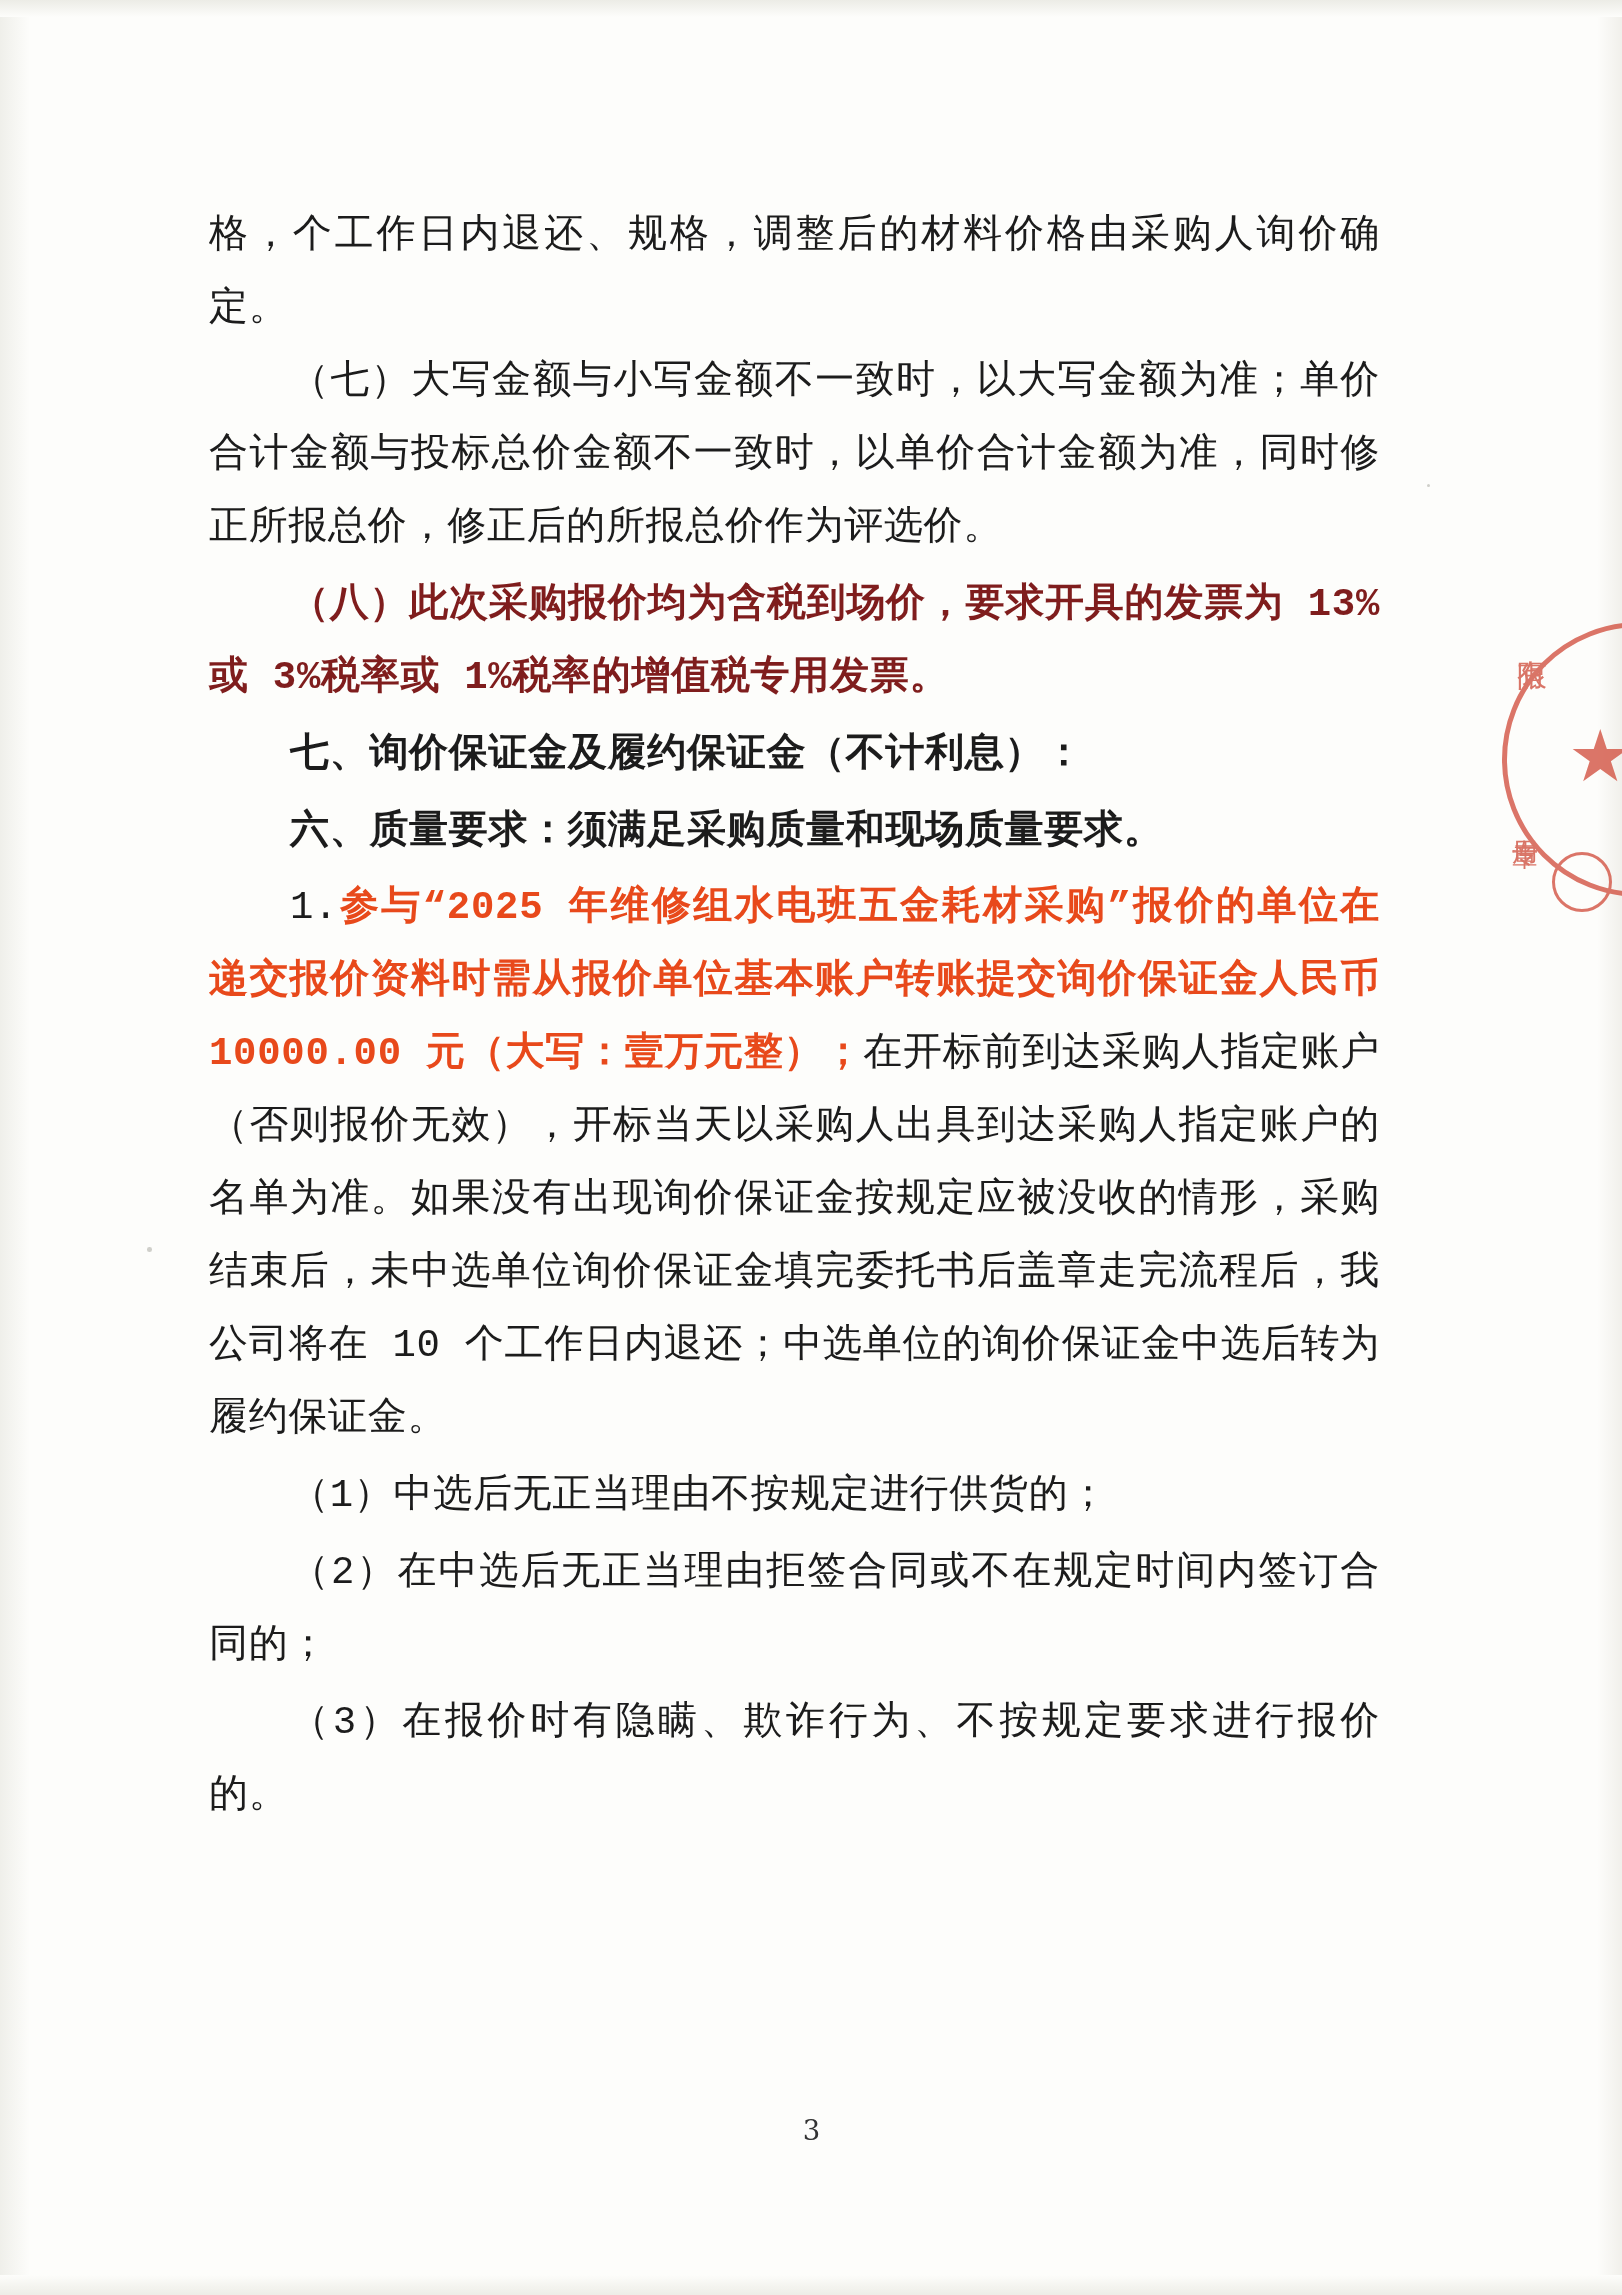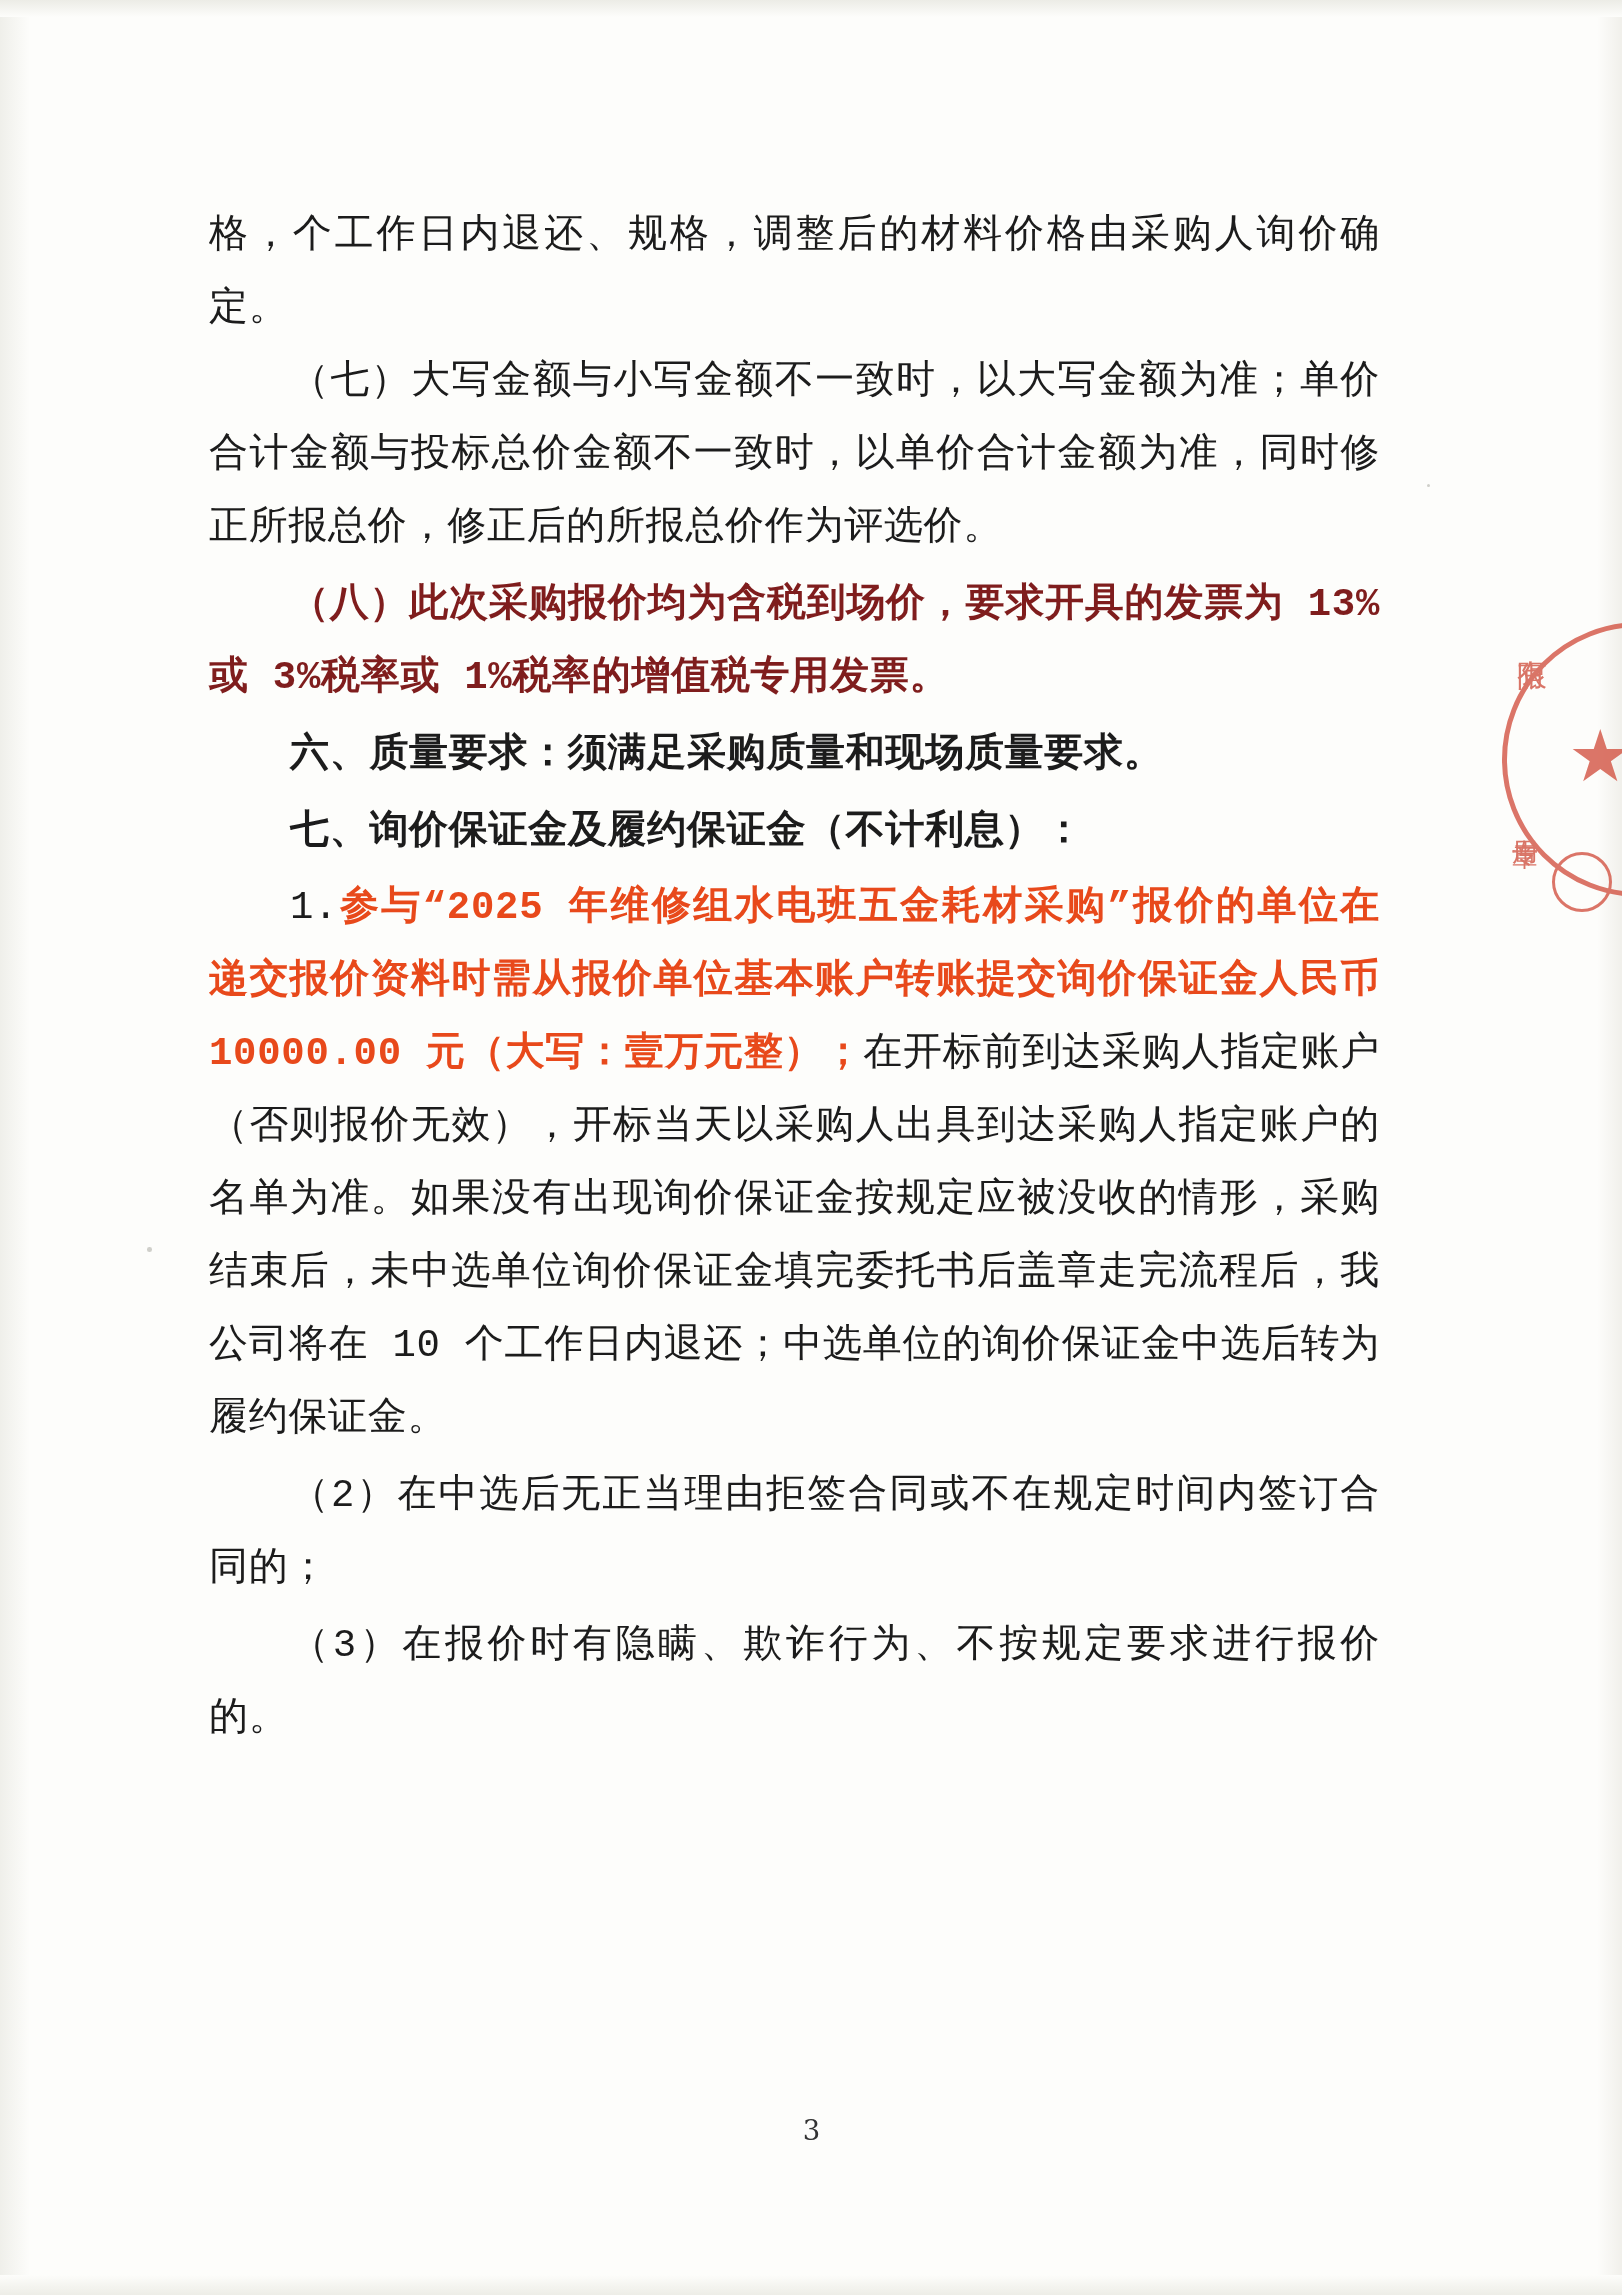--- a/index.html
+++ b/index.html
@@ -175,27 +175,28 @@
   <div class="speck" style="left:1427px;top:484px;width:3.3px;height:3.3px;"></div>
 
   <div class="content">
 
     <p class="para">格，个工作日内退还、规格，调整后的材料价格由采购人询价确定。</p>
 
     <p class="para indent">（七）大写金额与小写金额不一致时，以大写金额为准；单价合计金额与投标总价金额不一致时，以单价合计金额为准，同时修正所报总价，修正后的所报总价作为评选价。</p>
 
     <p class="para indent red">（八）此次采购报价均为含税到场价，要求开具的发票为 13%或 3%税率或 1%税率的增值税专用发票。</p>
 
+    <p class="para indent heading">七、询价保证金及履约保证金（不计利息）：</p>
+
     <p class="para indent heading">六、质量要求：须满足采购质量和现场质量要求。</p>
 
-    <p class="para indent heading">七、询价保证金及履约保证金（不计利息）：</p>
-
     <p class="para indent"><span>1.</span><span class="red-inline">参与“2025 年维修组水电班五金耗材采购”报价的单位在递交报价资料时需从报价单位基本账户转账提交询价保证金人民币 10000.00 元（大写：壹万元整）；</span><span>在开标前到达采购人指定账户（否则报价无效），开标当天以采购人出具到达采购人指定账户的名单为准。如果没有出现询价保证金按规定应被没收的情形，采购结束后，未中选单位询价保证金填完委托书后盖章走完流程后，我公司将在 10 个工作日内退还；中选单位的询价保证金中选后转为履约保证金。</span></p>
 
 
+    <p class="para indent">（1）中选后无正当理由不按规定进行供货的；</p>
 
     <p class="para indent">（2）在中选后无正当理由拒签合同或不在规定时间内签订合同的；</p>
 
     <p class="para indent">（3）在报价时有隐瞒、欺诈行为、不按规定要求进行报价的。</p>
   </div>
 
   <div class="seal-clip">
     <div class="seal" style="right:auto;left:0;top:0;">
       <div class="ring"></div>
       <div class="seal-text-top">有限</div>

